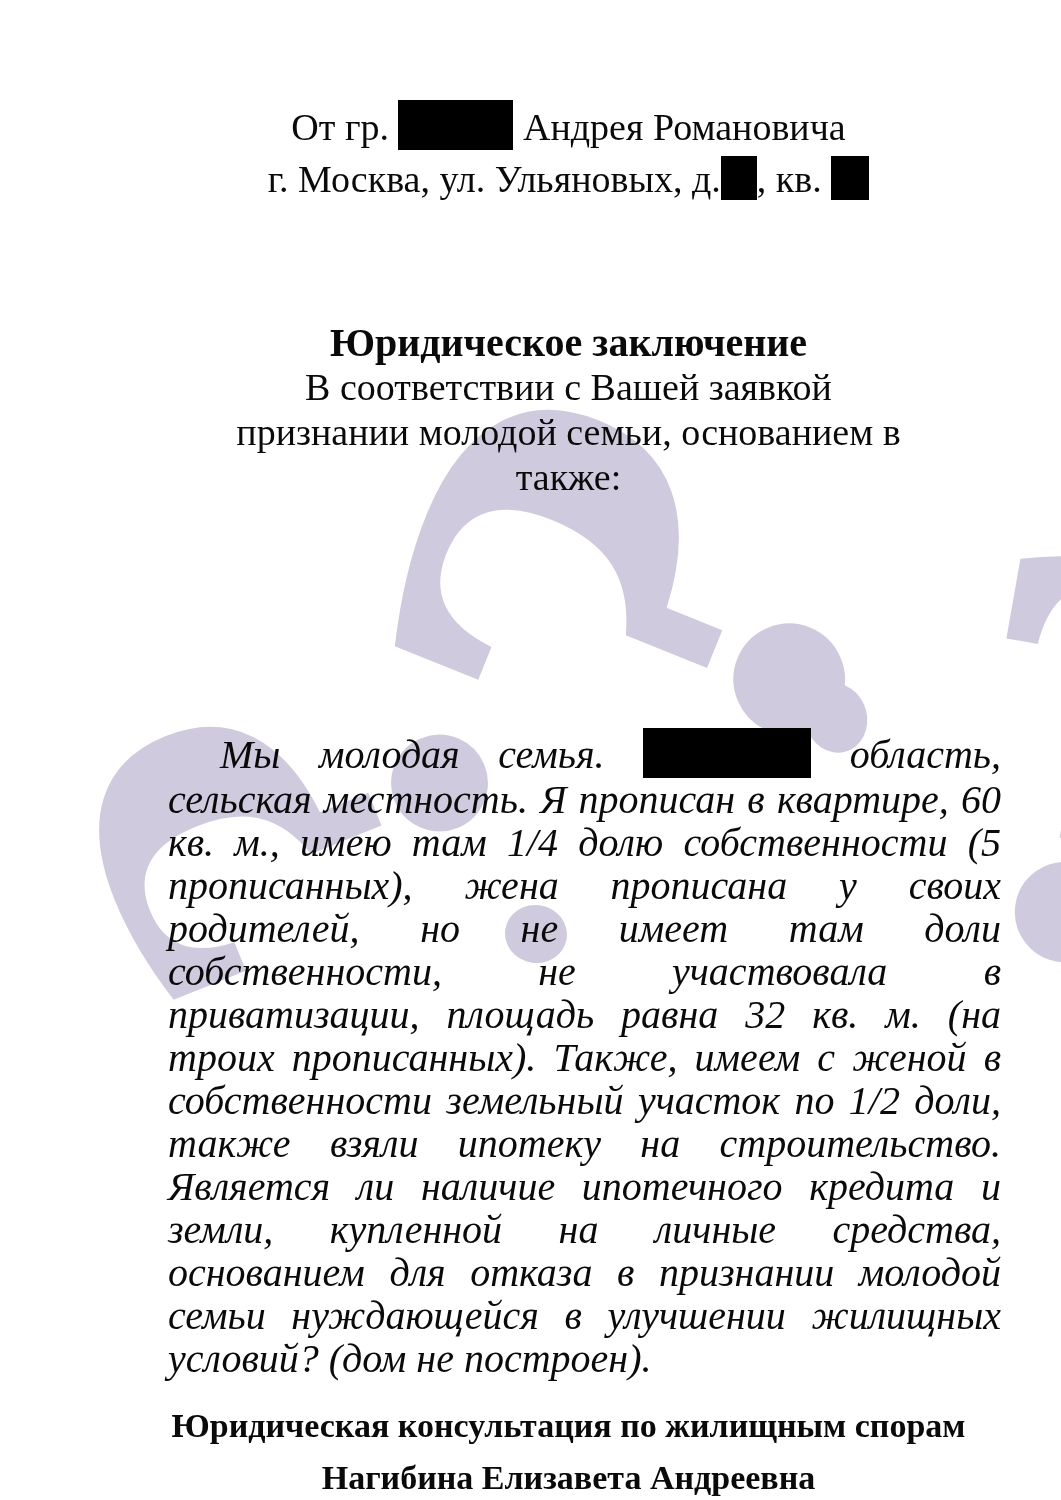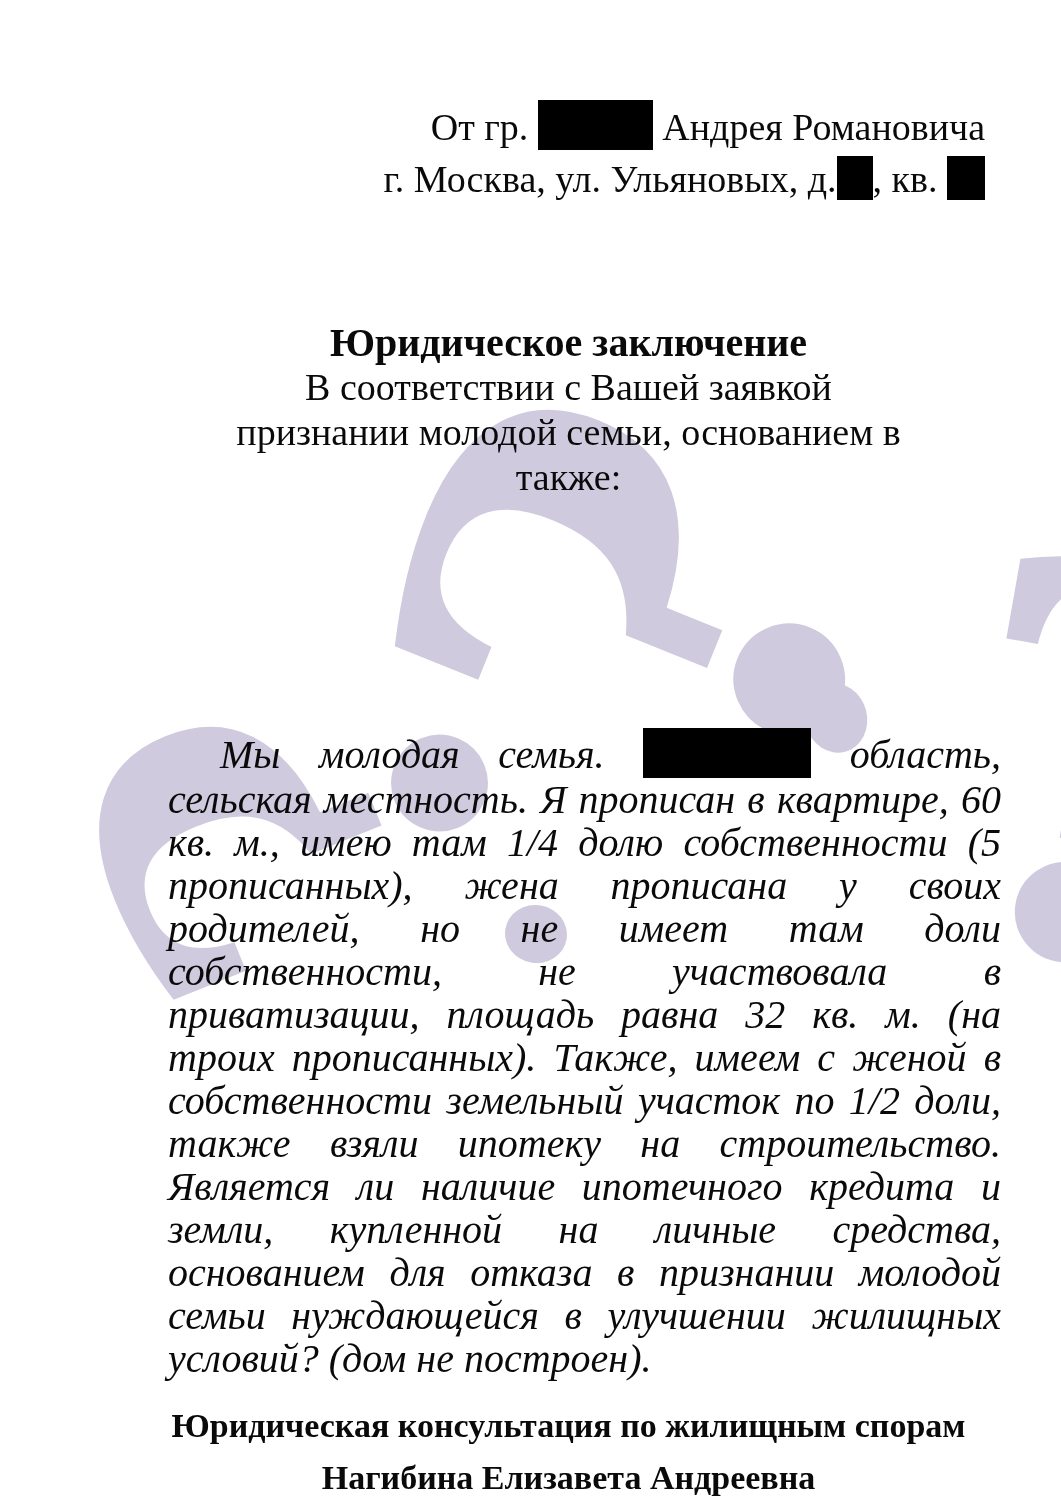--- a/index.html
+++ b/index.html
@@ -28,21 +28,21 @@
   .wm-dot{
     position:absolute;
     background:#cfcadd;
     border-radius:50%;
   }
   .dot1{left:805px;top:683px;width:62px;height:70px;transform:rotate(-15deg);}
   .dot2{left:505px;top:905px;width:62px;height:58px;transform:rotate(10deg);}
   
   .content{position:absolute;inset:0;z-index:1;}
   .block{position:absolute;left:152px;width:833px;}
-  .hdr{top:100px;font-size:38px;line-height:52px;text-align:right;}
+  .hdr{top:100px;font-size:38px;line-height:52px;text-align:center;}
   .ctr{top:320px;font-size:38px;line-height:45px;text-align:center;}
   .ctr .title{font-size:40px;font-weight:bold;}
   .question{
     top:712px;
     font-size:40px;line-height:43px;
     font-style:italic;
     text-align:justify;
     text-indent:52px;
     margin:16px;
   }

